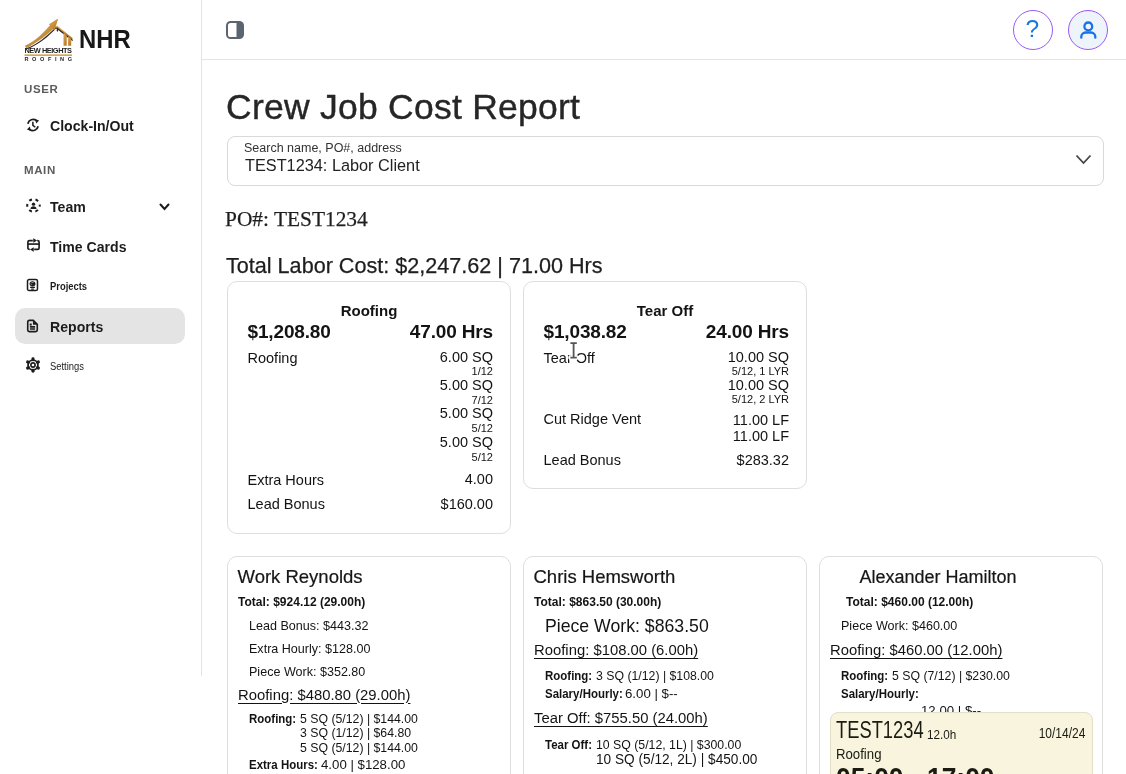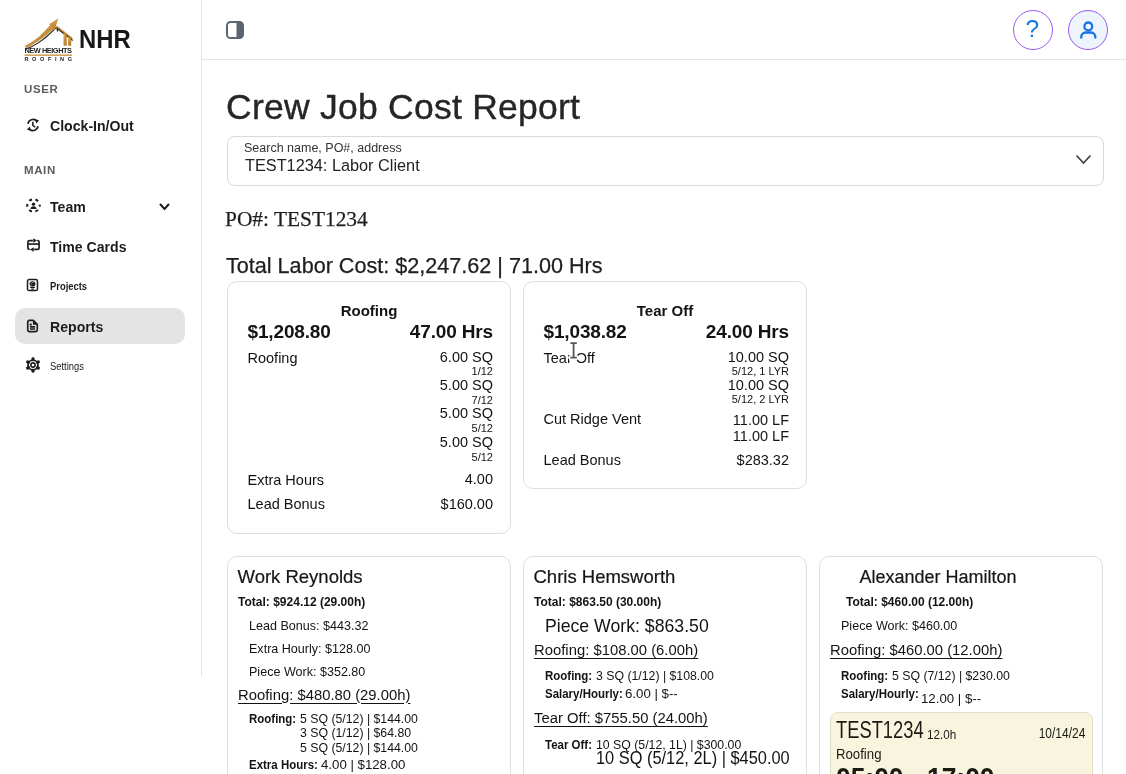--- a/index.html
+++ b/index.html
@@ -167,30 +167,30 @@
     <div class="t" style="font-size:13.5px;line-height:13.5px;top:38.1px;left:9.5px;font-weight:700;color:#131313;"><span style="display:inline-block;transform:scaleX(0.89);transform-origin:left top;">Total: $863.50 (30.00h)</span></div>
     <div class="t" style="font-size:19px;line-height:13.5px;top:61.6px;left:20.5px;color:#131313;"><span style="display:inline-block;transform:scaleX(0.93);transform-origin:left top;">Piece Work: $863.50</span></div>
     <div class="t" style="font-size:15.3px;line-height:15.3px;top:85.0px;left:9.5px;color:#131313;"><span style="display:inline-block;transform:scaleX(0.97);transform-origin:left top;"><span style="text-decoration:underline;text-underline-offset:3px;">Roofing: $108.00 (6.00h)</span></span></div>
     <div class="t" style="font-size:13.5px;line-height:13.5px;top:111.6px;left:20.5px;font-weight:700;color:#131313;"><span style="display:inline-block;transform:scaleX(0.85);transform-origin:left top;">Roofing:</span></div>
     <div class="t" style="font-size:13.5px;line-height:13.5px;top:111.6px;left:72px;color:#131313;"><span style="display:inline-block;transform:scaleX(0.91);transform-origin:left top;">3 SQ (1/12) | $108.00</span></div>
     <div class="t" style="font-size:13.5px;line-height:13.5px;top:129.6px;left:20.5px;font-weight:700;color:#131313;"><span style="display:inline-block;transform:scaleX(0.85);transform-origin:left top;">Salary/Hourly:</span></div>
     <div class="t" style="font-size:13.5px;line-height:13.5px;top:129.6px;left:101px;color:#131313;"><span style="display:inline-block;transform:scaleX(0.98);transform-origin:left top;">6.00 | $--</span></div>
     <div class="t" style="font-size:15.3px;line-height:15.3px;top:153.0px;left:9.5px;color:#131313;"><span style="display:inline-block;transform:scaleX(0.97);transform-origin:left top;"><span style="text-decoration:underline;text-underline-offset:3px;">Tear Off: $755.50 (24.00h)</span></span></div>
     <div class="t" style="font-size:13.5px;line-height:13.5px;top:180.6px;left:20.5px;font-weight:700;color:#131313;"><span style="display:inline-block;transform:scaleX(0.85);transform-origin:left top;">Tear Off:</span></div>
     <div class="t" style="font-size:13.5px;line-height:13.5px;top:180.6px;left:72px;color:#131313;"><span style="display:inline-block;transform:scaleX(0.91);transform-origin:left top;">10 SQ (5/12, 1L) | $300.00</span></div>
-    <div class="t" style="font-size:18px;line-height:13.5px;top:195.4px;left:72px;color:#131313;"><span style="display:inline-block;transform:scaleX(0.91);transform-origin:left top;">10 SQ (5/12, 2L) | $450.00</span></div>
+    <div class="t" style="font-size:15px;line-height:13.5px;top:195.4px;left:72px;color:#131313;"><span style="display:inline-block;transform:scaleX(0.91);transform-origin:left top;">10 SQ (5/12, 2L) | $450.00</span></div>
   </div>
 <div class="abs" style="left:819px;top:556px;width:284px;height:250px;background:#fff;border:1px solid #dedede;border-radius:10px;">
     <div class="t" style="font-size:18px;line-height:18.5px;top:10.8px;left:9.5px;color:#161616;margin-left:30px;-webkit-text-stroke:0.2px #161616;">Alexander Hamilton</div>
     <div class="t" style="font-size:13.5px;line-height:13.5px;top:38.1px;left:9.5px;font-weight:700;color:#131313;margin-left:16px;"><span style="display:inline-block;transform:scaleX(0.89);transform-origin:left top;">Total: $460.00 (12.00h)</span></div>
     <div class="t" style="font-size:13.5px;line-height:13.5px;top:61.6px;left:20.5px;color:#131313;"><span style="display:inline-block;transform:scaleX(0.93);transform-origin:left top;">Piece Work: $460.00</span></div>
     <div class="t" style="font-size:15.3px;line-height:15.3px;top:85.0px;left:9.5px;color:#131313;"><span style="display:inline-block;transform:scaleX(0.97);transform-origin:left top;"><span style="text-decoration:underline;text-underline-offset:3px;">Roofing: $460.00 (12.00h)</span></span></div>
     <div class="t" style="font-size:13.5px;line-height:13.5px;top:111.6px;left:20.5px;font-weight:700;color:#131313;"><span style="display:inline-block;transform:scaleX(0.85);transform-origin:left top;">Roofing:</span></div>
     <div class="t" style="font-size:13.5px;line-height:13.5px;top:111.6px;left:72px;color:#131313;"><span style="display:inline-block;transform:scaleX(0.91);transform-origin:left top;">5 SQ (7/12) | $230.00</span></div>
     <div class="t" style="font-size:13.5px;line-height:13.5px;top:129.6px;left:20.5px;font-weight:700;color:#131313;"><span style="display:inline-block;transform:scaleX(0.85);transform-origin:left top;">Salary/Hourly:</span></div>
-    <div class="t" style="font-size:13.5px;line-height:13.5px;top:135px;left:101px;color:#131313;"><span style="display:inline-block;transform:scaleX(0.98);transform-origin:left top;">12.00 | $--</span></div>
+    <div class="t" style="font-size:13.5px;line-height:13.5px;top:147px;left:101px;color:#131313;"><span style="display:inline-block;transform:scaleX(0.98);transform-origin:left top;">12.00 | $--</span></div>
     <div class="abs" style="left:10px;top:155px;width:263px;height:120px;background:#f8f4dd;border:1px solid #e3dec6;border-radius:8px;">
       <div class="t" style="font-size:23.5px;line-height:23.5px;top:6.0px;left:5px;color:#1b1b14;"><span style="display:inline-block;transform:scaleX(0.78);transform-origin:left top;">TEST1234</span></div>
       <div class="t" style="font-size:13px;line-height:13px;top:14.9px;left:96px;color:#1b1b14;"><span style="display:inline-block;transform:scaleX(0.9);transform-origin:left top;">12.0h</span></div>
       <div class="t" style="font-size:15px;line-height:15px;top:11.8px;right:7px;text-align:right;color:#1b1b14;"><span style="display:inline-block;transform:scaleX(0.8);transform-origin:right top;">10/14/24</span></div>
       <div class="t" style="font-size:14.5px;line-height:14.5px;top:33.7px;left:5px;color:#1b1b14;"><span style="display:inline-block;transform:scaleX(0.91);transform-origin:left top;">Roofing</span></div>
       <div class="t" style="font-size:30px;line-height:30px;top:49.6px;left:5px;font-weight:700;color:#1b1b14;"><span style="display:inline-block;transform:scaleX(0.88);transform-origin:left top;">05:00 - 17:00</span></div>
     </div>
   </div>
 </body></html>

